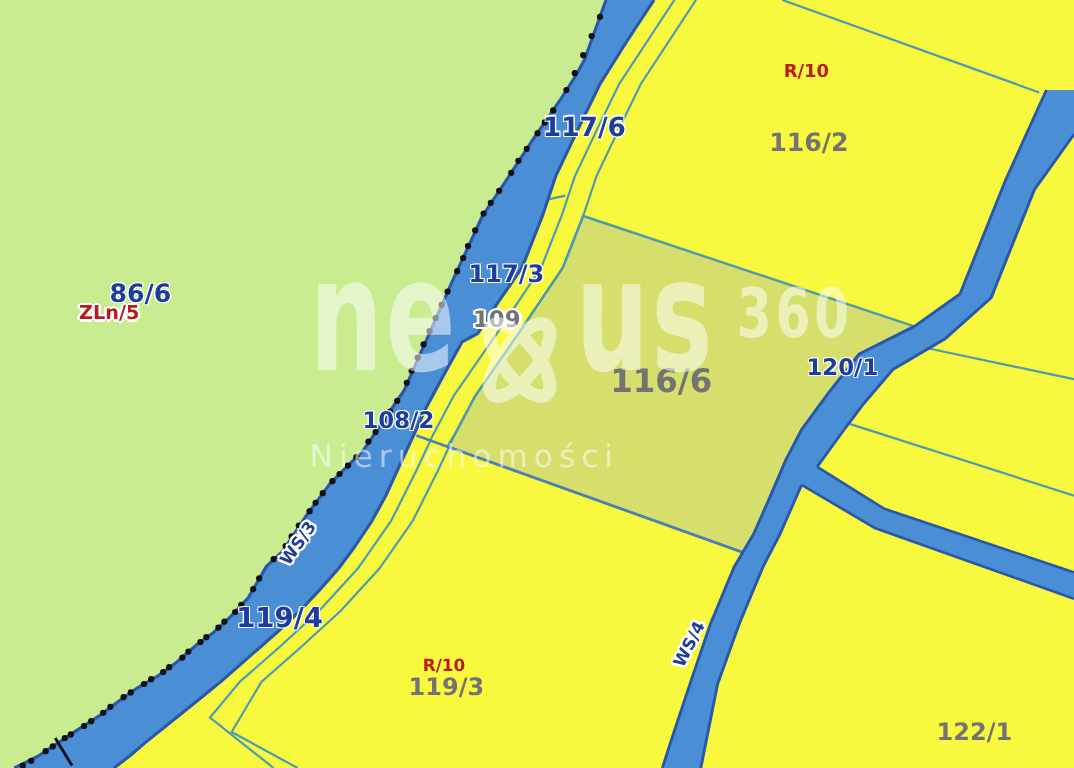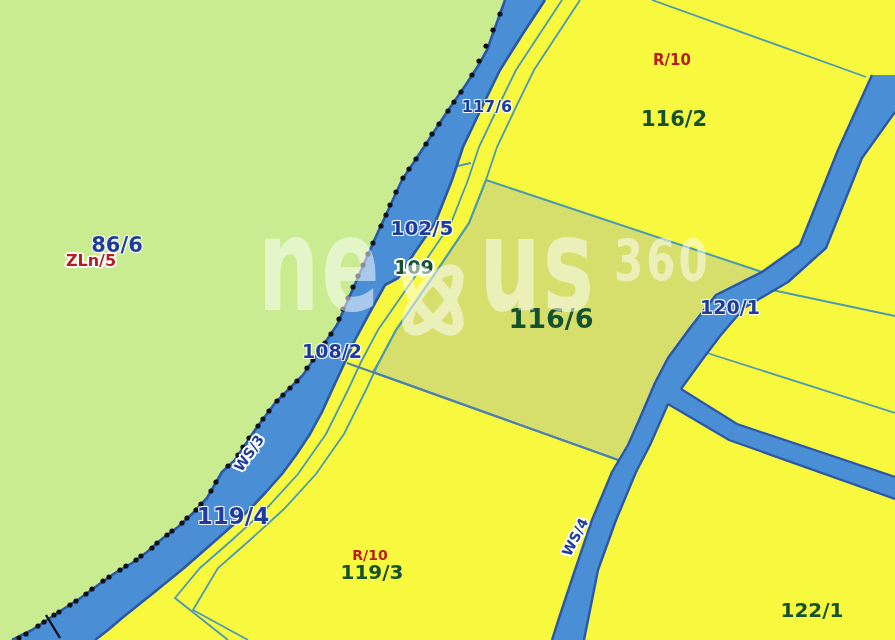--- a/index.html
+++ b/index.html
@@ -3,21 +3,21 @@
 <meta charset="utf-8">
 <style>
   html,body{margin:0;padding:0;background:#e8e8e8;}
   #stage{position:relative;width:895px;height:640px;overflow:hidden;
          font-family:"DejaVu Sans","Liberation Sans",sans-serif;background:#f8f83e;}
   #mapsvg{position:absolute;left:0;top:0;}
   .lbl{position:absolute;transform:translate(-50%,-50%);white-space:nowrap;
        font-weight:700;line-height:1;}
   .navy{color:#1e3c9a;text-shadow:-1px -1px 0 rgba(255,255,255,.85),1px -1px 0 rgba(255,255,255,.85),
         -1px 1px 0 rgba(255,255,255,.85),1px 1px 0 rgba(255,255,255,.85);}
-  .dark{color:#14532d;}
+  .dark{color:#737373;}
   .landuse{color:#b91c1c;}
   .halo{text-shadow:-2px -1px 0 #fff,2px -1px 0 #fff,-2px 1px 0 #fff,2px 1px 0 #fff,
         0 -2px 0 #fff,0 2px 0 #fff,-2px 0 0 #fff,2px 0 0 #fff;}
   .rot{transform:translate(-50%,-50%) rotate(-55deg);}
   .rot2{transform:translate(-50%,-50%) rotate(-63deg);}
   
   #watermark{position:absolute;left:258px;top:248px;color:#ffffff;opacity:.52;pointer-events:none;}
   .wm-row{display:flex;align-items:flex-start;height:112px;}
   .wm-word{font-size:86px;font-weight:700;line-height:.80;letter-spacing:2px;
            transform:scaleY(1.52);transform-origin:center bottom;}
@@ -150,45 +150,46 @@
     <circle cx="26" cy="634" r="2.6"></circle>
         <circle cx="19" cy="638" r="2.6"></circle>
   </g>
 
   <line x1="46" y1="615" x2="60" y2="638" stroke="#101018" stroke-width="2.4"></line>
 </svg>
 
 <div class="lbl navy" style="left:117px;top:245px;font-size:21px;">86/6</div>
 <div class="lbl landuse halo" style="left:91px;top:261px;font-size:16px;">ZLn/5</div>
 
-<div class="lbl navy" style="left:487px;top:107px;font-size:16px;">117/6</div>
-<div class="lbl navy" style="left:422px;top:228px;font-size:20px;">102/5</div>
+<div class="lbl navy" style="left:487px;top:107px;font-size:22px;">117/6</div>
+<div class="lbl navy" style="left:422px;top:228px;font-size:20px;">117/3</div>
 <div class="lbl dark halo" style="left:414px;top:267px;font-size:19px;">109</div>
 <div class="lbl navy" style="left:332px;top:351px;font-size:19px;">108/2</div>
 <div class="lbl navy" style="left:233px;top:516px;font-size:23px;">119/4</div>
 
 <div class="lbl landuse" style="left:672px;top:60px;font-size:15px;">R/10</div>
 <div class="lbl dark" style="left:674px;top:119px;font-size:21px;">116/2</div>
 <div class="lbl dark" style="left:551px;top:318px;font-size:27px;">116/6</div>
-<div class="lbl navy" style="left:730px;top:307px;font-size:19px;">120/1</div>
+<div class="lbl navy" style="left:702px;top:307px;font-size:19px;">120/1</div>
 
 <div class="lbl landuse" style="left:370px;top:555px;font-size:14px;">R/10</div>
 <div class="lbl dark" style="left:372px;top:572px;font-size:20px;">119/3</div>
 <div class="lbl dark" style="left:812px;top:610px;font-size:20px;">122/1</div>
 
 <div class="lbl navy rot halo" style="left:249px;top:453px;font-size:14px;">WS/3</div>
 <div class="lbl navy rot2 halo" style="left:575px;top:537px;font-size:14px;">WS/4</div>
 
 <div id="watermark">
   <div class="wm-row">
     <span class="wm-word">ne</span>
     <svg class="wm-globe" width="82" height="104" viewBox="0 0 90 110">
       <g fill="none" stroke="#ffffff" stroke-width="12">
         <ellipse cx="45" cy="55" rx="40" ry="16" transform="rotate(-52 45 55)"></ellipse>
         <ellipse cx="45" cy="55" rx="40" ry="16" transform="rotate(52 45 55)"></ellipse>
       </g>
     </svg>
     <span class="wm-word">us</span>
     <span class="wm-sup">360</span>
   </div>
+  <div class="wm-sub">Nieruchomości</div>
 </div>
 
 </div>
 
 </body></html>

